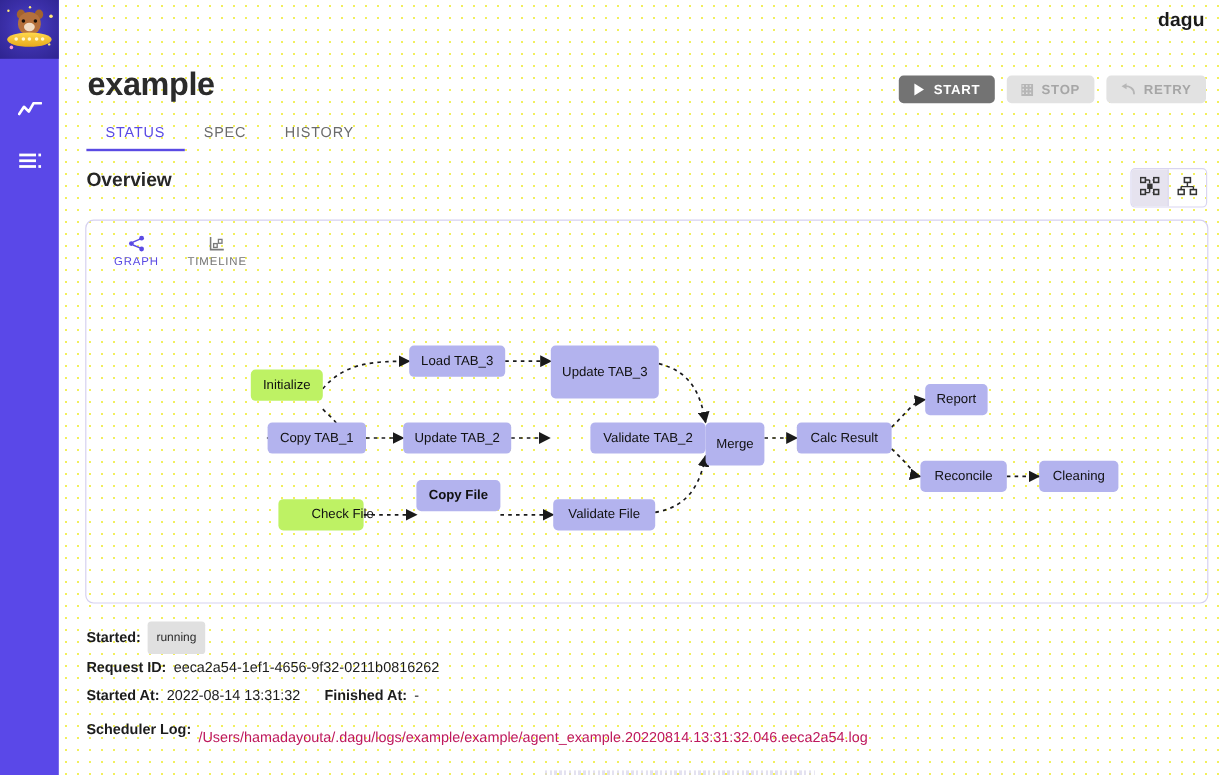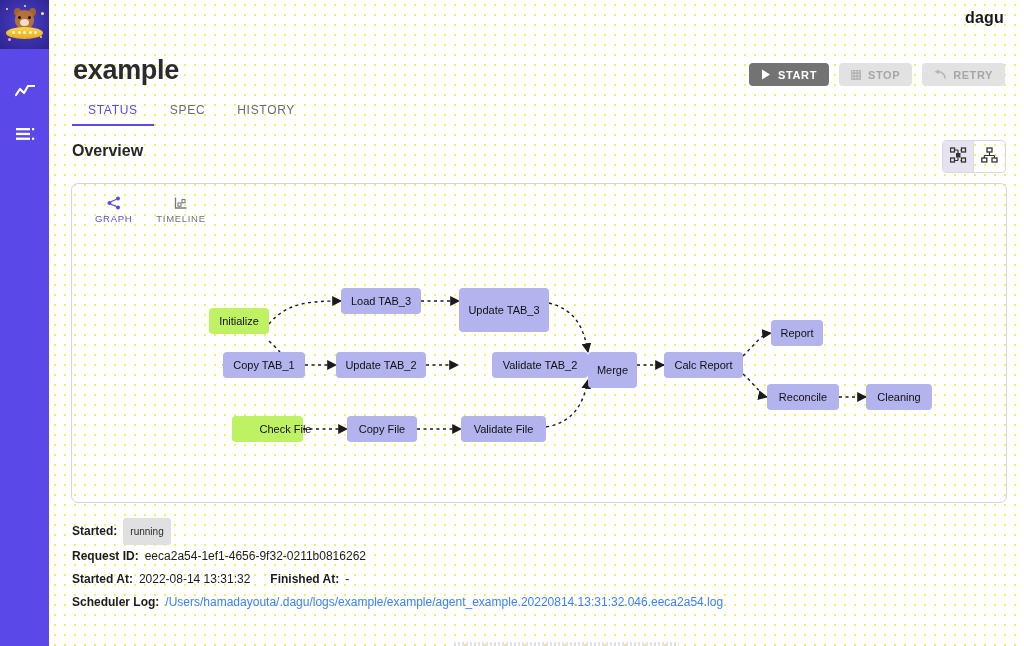--- a/index.html
+++ b/index.html
@@ -246,21 +246,21 @@
   .slabel { font-weight: bold; }
   .badge {
     background: #e0e0e0;
     color: #2b2b2b;
     font-size: 10px;
     padding: 2px 7px;
     border-radius: 3px;
     font-weight: normal;
   }
   .svalue { color: #1c1c1c; }
-  .slink { color: #3b82f6; text-decoration: none; cursor: pointer; }
+  .slink { color: #be185d; text-decoration: none; cursor: pointer; margin-top: 12px; }
   .gap-lg { margin-left: 14px; }
 
   #bottom-strip {
     position: absolute;
     left: 405px; bottom: 0;
     width: 225px; height: 4px;
     background: repeating-linear-gradient(90deg,#d8d5ea 0 2px,transparent 2px 4px);
     opacity: 0.7;
   }
 </style>
@@ -465,24 +465,24 @@
     </svg>
 
     <div id="graph-nodes">
       <div class="node running" style="left:137px; top:124px; width:60px; height:26px;">Initialize</div>
       <div class="node pending" style="left:269px; top:104px; width:80px; height:26px;">Load TAB_3</div>
       <div class="node pending" style="left:387px; top:104px; width:90px; height:44px;">Update TAB_3</div>
       <div class="node pending" style="left:151px; top:168px; width:82px; height:26px;">Copy TAB_1</div>
       <div class="node pending" style="left:264px; top:168px; width:90px; height:26px;">Update TAB_2</div>
       <div class="node pending" style="left:386px; top:168px; width:96px; height:26px;margin-left:34px;">Validate TAB_2</div>
       <div class="node running" style="left:160px; top:232px; width:71px; height:26px;padding-left:36px;">Check File</div>
-      <div class="node pending" style="left:275px; top:232px; width:70px; height:26px;">Copy File</div>
+      <div class="node pending" style="left:275px; top:216px; width:70px; height:26px;font-weight:bold;">Copy File</div>
       <div class="node pending" style="left:389px; top:232px; width:85px; height:26px;">Validate File</div>
       <div class="node pending" style="left:516px; top:168px; width:49px; height:36px;">Merge</div>
-      <div class="node pending" style="left:592px; top:168px; width:79px; height:26px;">Calc Report</div>
+      <div class="node pending" style="left:592px; top:168px; width:79px; height:26px;">Calc Result</div>
       <div class="node pending" style="left:699px; top:136px; width:52px; height:26px;">Report</div>
       <div class="node pending" style="left:695px; top:200px; width:72px; height:26px;">Reconcile</div>
       <div class="node pending" style="left:794px; top:200px; width:66px; height:26px;">Cleaning</div>
     </div>
   </div>
 
   <div id="status-block">
     <div class="srow">
       <span class="slabel">Started:</span>
       <span class="badge">running</span>

